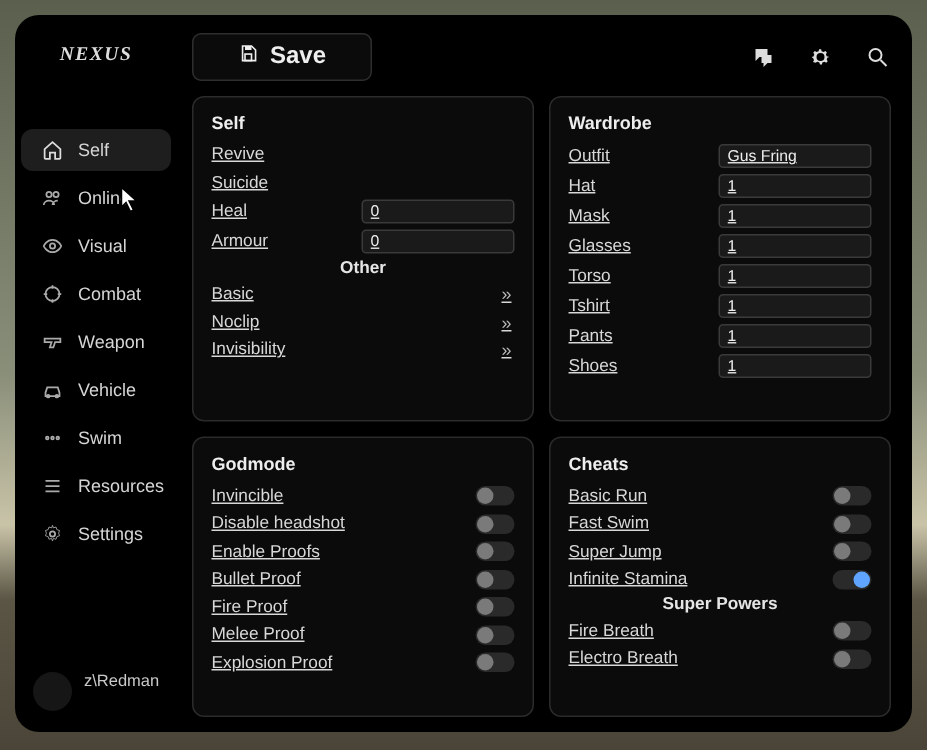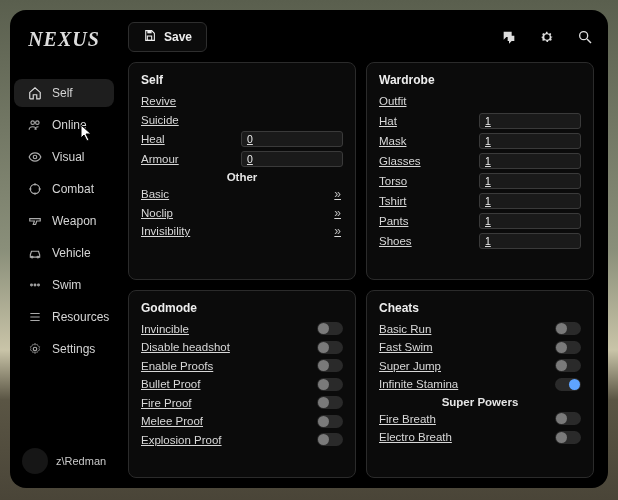--- a/index.html
+++ b/index.html
@@ -23,24 +23,24 @@
   .sidebar {
     width: 108px;
     display: flex;
     flex-direction: column;
     padding: 14px 0 8px 0;
   }
   .logo {
     font-family: "Brush Script MT", cursive;
     font-style: italic;
     font-weight: 900;
-    font-size: 20px;
+    font-size: 13px;
     text-align: center;
     letter-spacing: 1px;
-    margin-bottom: 22px;
+    margin-bottom: 36px;
     padding: 4px 0;
     color: #ddd;
   }
   .nav { display: flex; flex-direction: column; }
   .nav-item {
     display: flex; align-items: center;
     gap: 10px;
     padding: 7px 10px 7px 14px;
     margin: 2px 4px;
     border-radius: 8px;
@@ -48,21 +48,21 @@
     font-size: 12px;
     cursor: pointer;
   }
   .nav-item.active { background: #1e1e1e; }
   .nav-item .ico { width: 14px; height: 14px; display: flex; align-items: center; justify-content: center; }
   .nav-item .ico svg { width: 14px; height: 14px; fill: none; stroke: #aaa; stroke-width: 2; }
   .nav-item.active .ico svg { stroke: #ddd; }
 
   .user-footer {
     margin-top: auto;
-    display: flex; align-items: center;
+    display: flex; align-items: flex-start;
     gap: 8px;
     padding: 8px 10px 6px 12px;
     font-size: 11px;
     color: #c9c9c9;
   }
   .avatar {
     width: 26px; height: 26px;
     border-radius: 50%;
     background: #161616;
   }
@@ -77,22 +77,22 @@
   .topbar {
     display: flex; align-items: center;
     gap: 8px;
     padding-bottom: 10px;
   }
   .save-btn {
     display: flex; align-items: center; gap: 8px;
     background: #0b0b0b;
     border: 1px solid #2e2e2e;
     border-radius: 6px;
-    padding: 6px 14px;
-    color: #eee; font-size: 12px; font-weight: 600;
+    padding: 6px 30px;
+    color: #eee; font-size: 16px; font-weight: 600;
     cursor: pointer;
   }
   .save-btn .ico svg { width: 13px; height: 13px; fill: #eee; }
   .topbar-spacer { flex: 1; }
   .top-icon {
     width: 18px; height: 18px;
     display: flex; align-items: center; justify-content: center;
     cursor: pointer;
     margin-left: 12px;
   }
@@ -329,20 +329,21 @@
         <div class="row link">
             <span class="label">Invisibility</span>
             <span class="chev">»</span>
           </div>
       </div>
 
       <div class="panel">
         <h3>Wardrobe</h3>
         <div class="row">
             <span class="label">Outfit</span>
+            <input class="text-input" value="Gus Fring" style="">
           </div>
         <div class="row">
             <span class="label">Hat</span>
             <input class="num-input" value="1" style="">
           </div>
         <div class="row">
             <span class="label">Mask</span>
             <input class="num-input" value="1" style="">
           </div>
         <div class="row">

